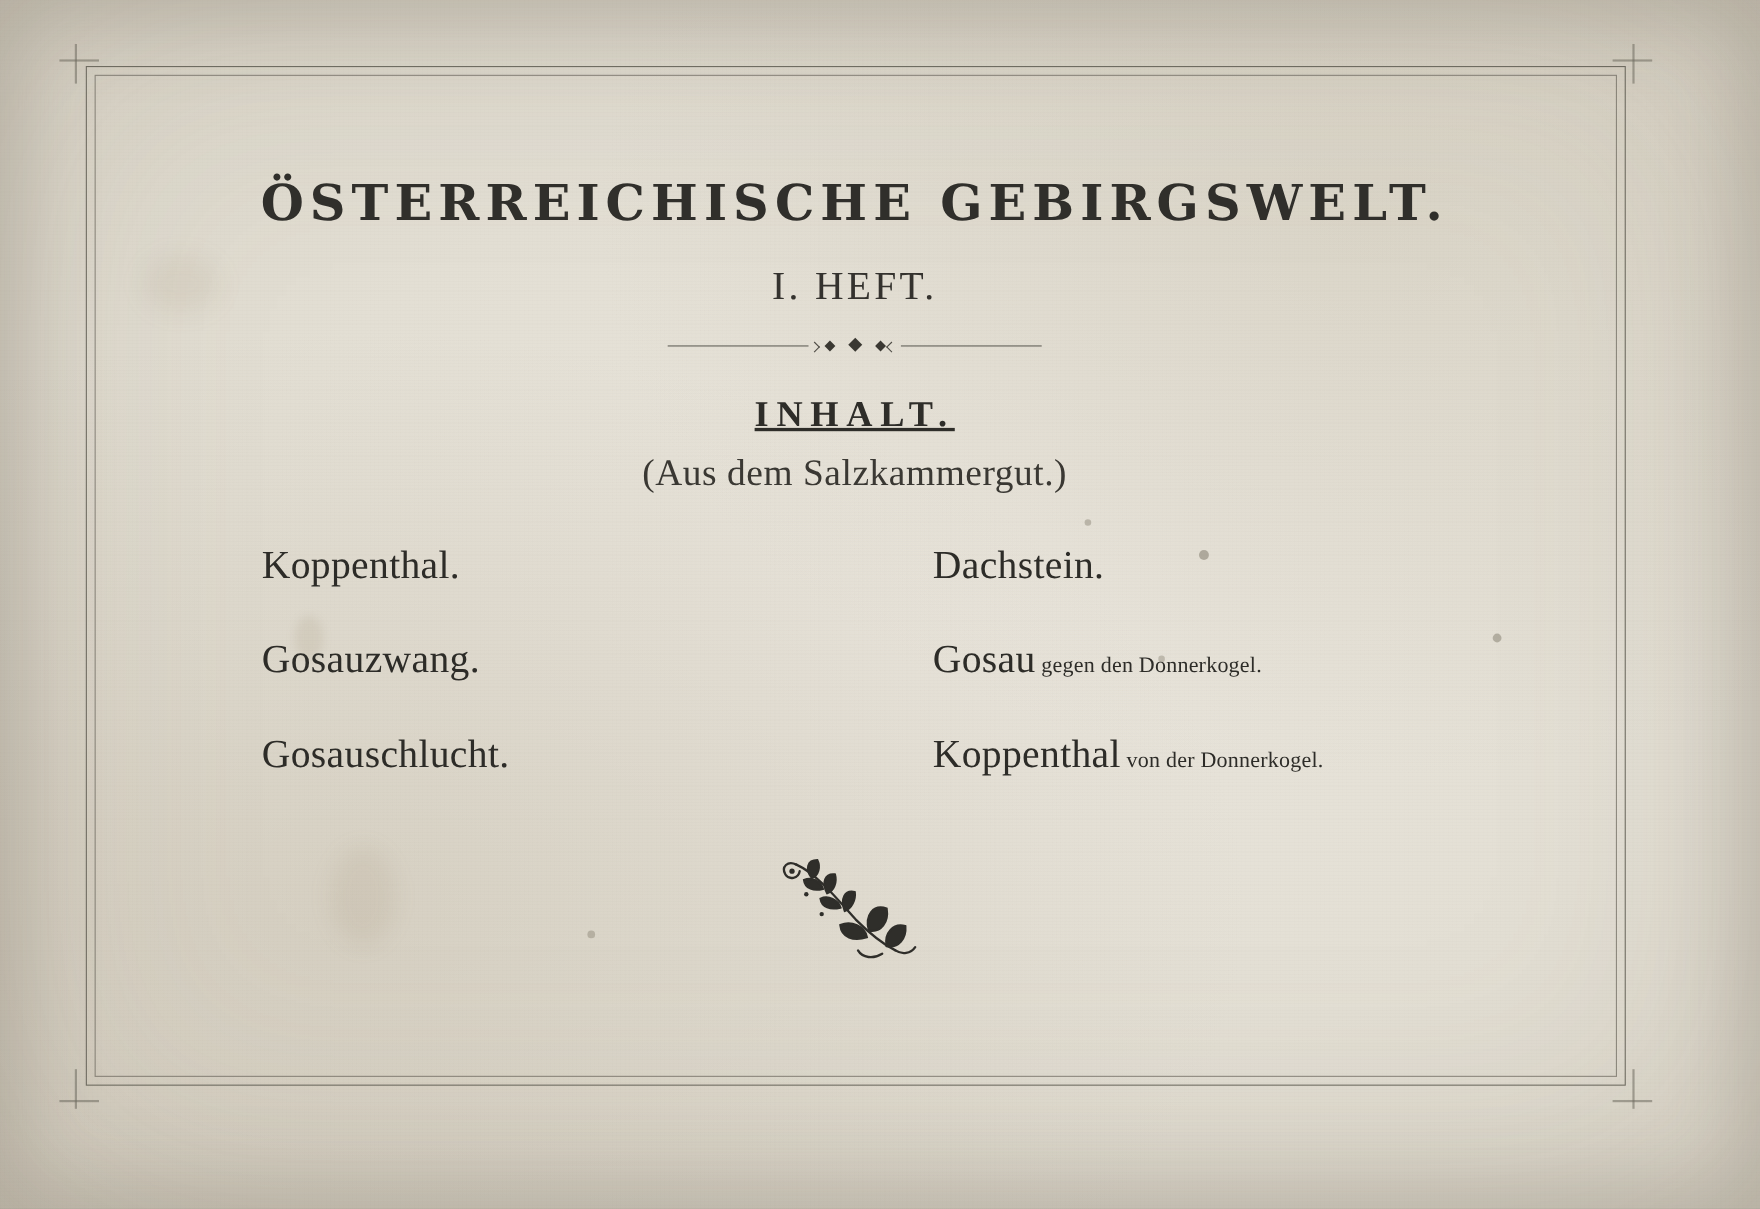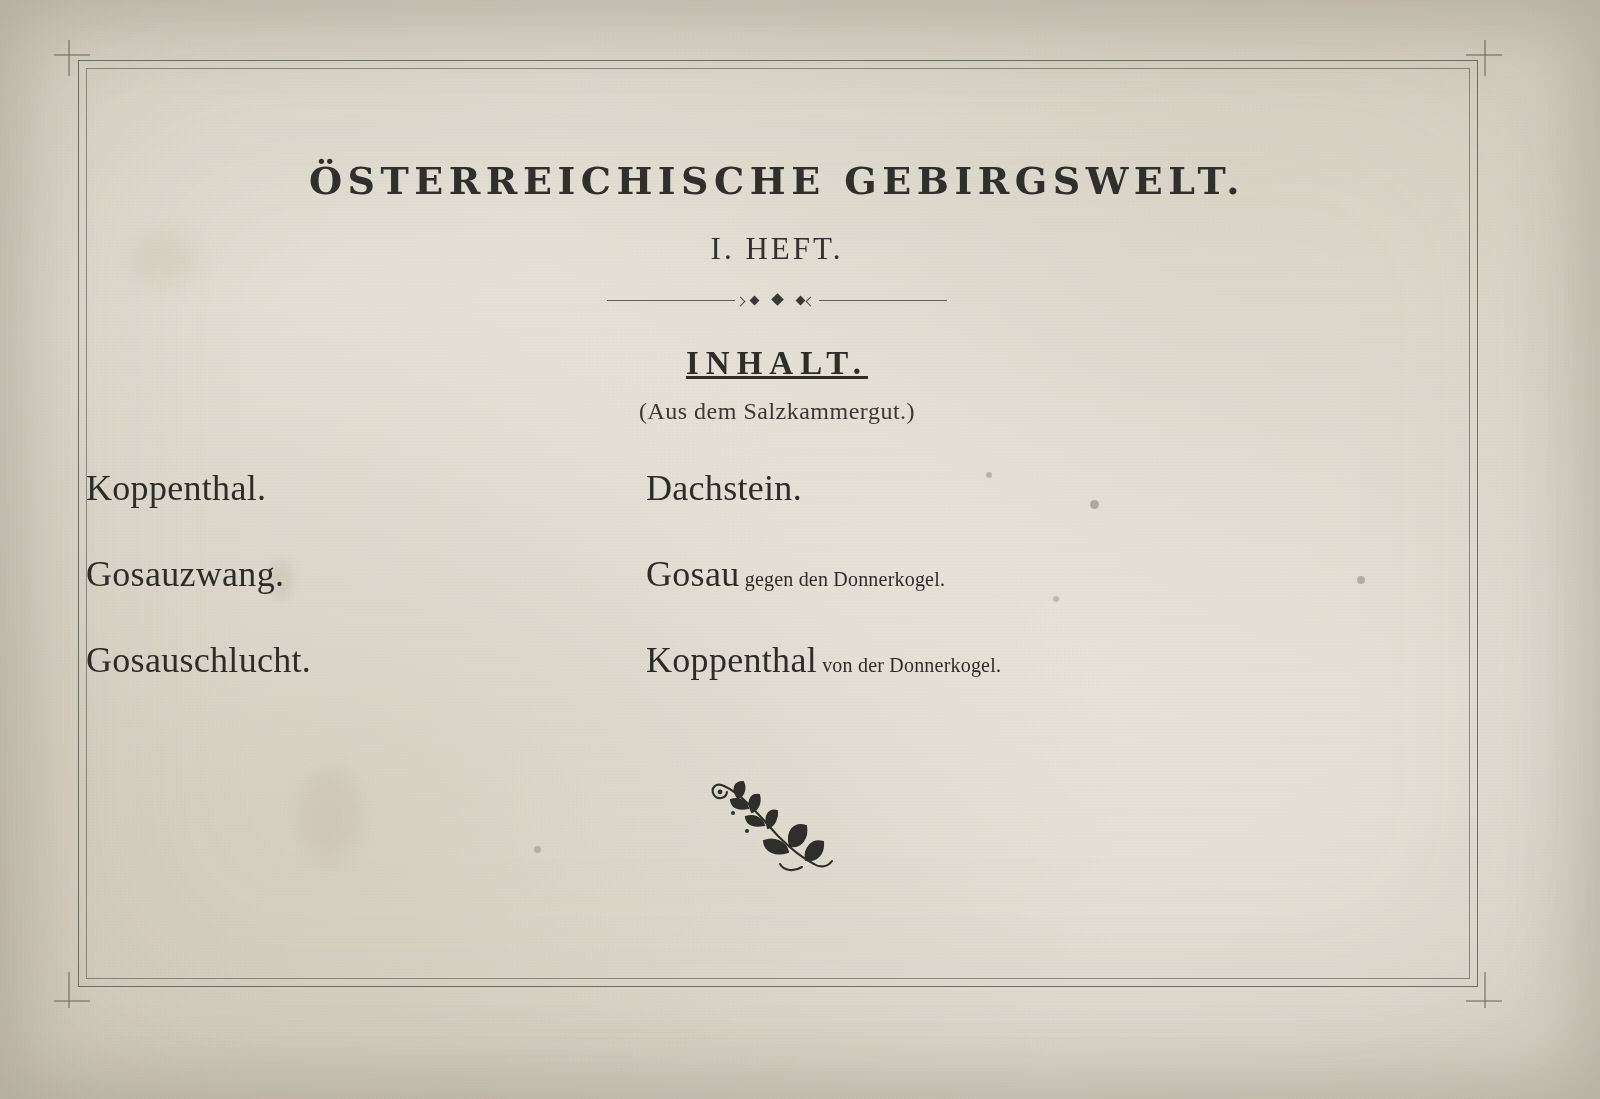--- a/index.html
+++ b/index.html
@@ -82,30 +82,30 @@
     left: 86px;
     top: 68px;
     width: 1382px;
     height: 909px;
     color: #2c2b28;
     text-align: center;
   }
 
   .main-title {
     margin-top: 90px;
-    font-size: 38px;
+    font-size: 45px;
     letter-spacing: 5.5px;
     font-weight: 600;
     color: #302f2b;
     font-family: "DejaVu Serif", "Liberation Serif", serif;
     white-space: nowrap;
   }
   .subtitle {
     margin-top: 28px;
-    font-size: 31px;
+    font-size: 36px;
     letter-spacing: 3px;
     color: #34322e;
   }
 
   
   .rule {
     margin: 22px auto 0 auto;
     width: 340px;
     height: 22px;
     position: relative;
@@ -139,31 +139,32 @@
   .inhalt {
     margin-top: 34px;
     font-size: 33px;
     letter-spacing: 7px;
     font-weight: 600;
     color: #2e2d29;
     text-decoration: underline;
   }
   .source {
     margin-top: 16px;
-    font-size: 24px;
+    font-size: 34px;
     letter-spacing: 0.5px;
     color: #3a3833;
   }
 
   
   .toc {
     margin-top: 42px;
     display: flex;
-    justify-content: flex-start;
+    justify-content: space-between;
     text-align: left;
+    padding-left: 152px;
     box-sizing: border-box;
   }
   .toc-col { width: 560px; }
   .toc-col + .toc-col { width: 620px; }
   .toc-item {
     font-size: 36px;
     color: #2d2c28;
     margin-bottom: 44px;
     white-space: nowrap;
     letter-spacing: 0.3px;

